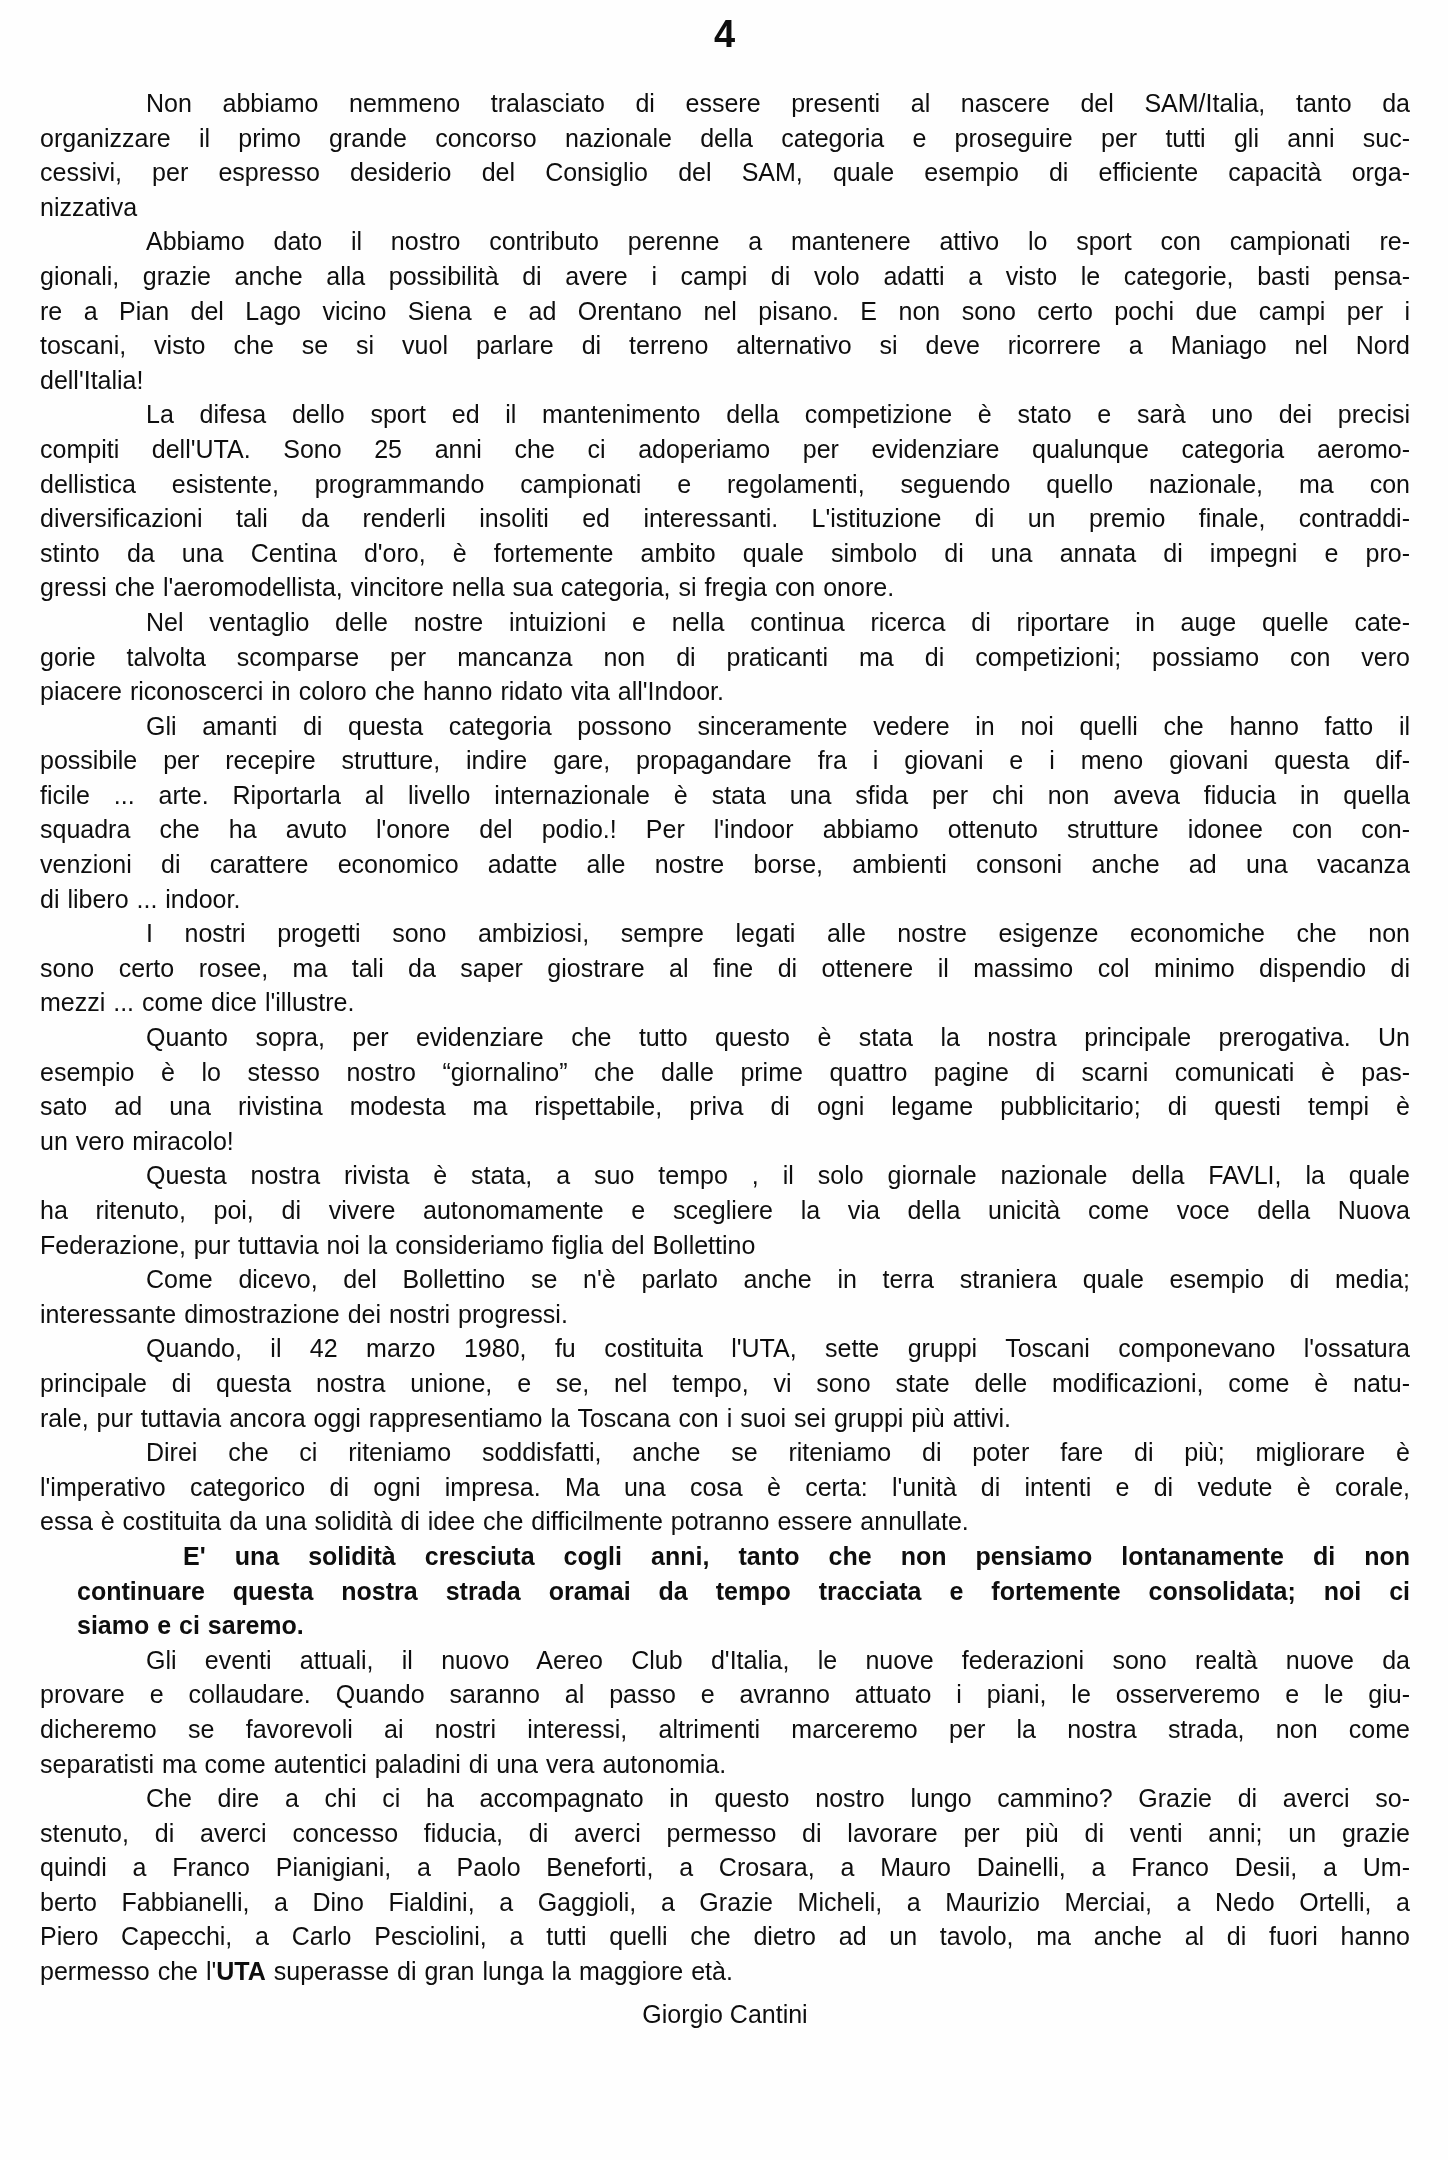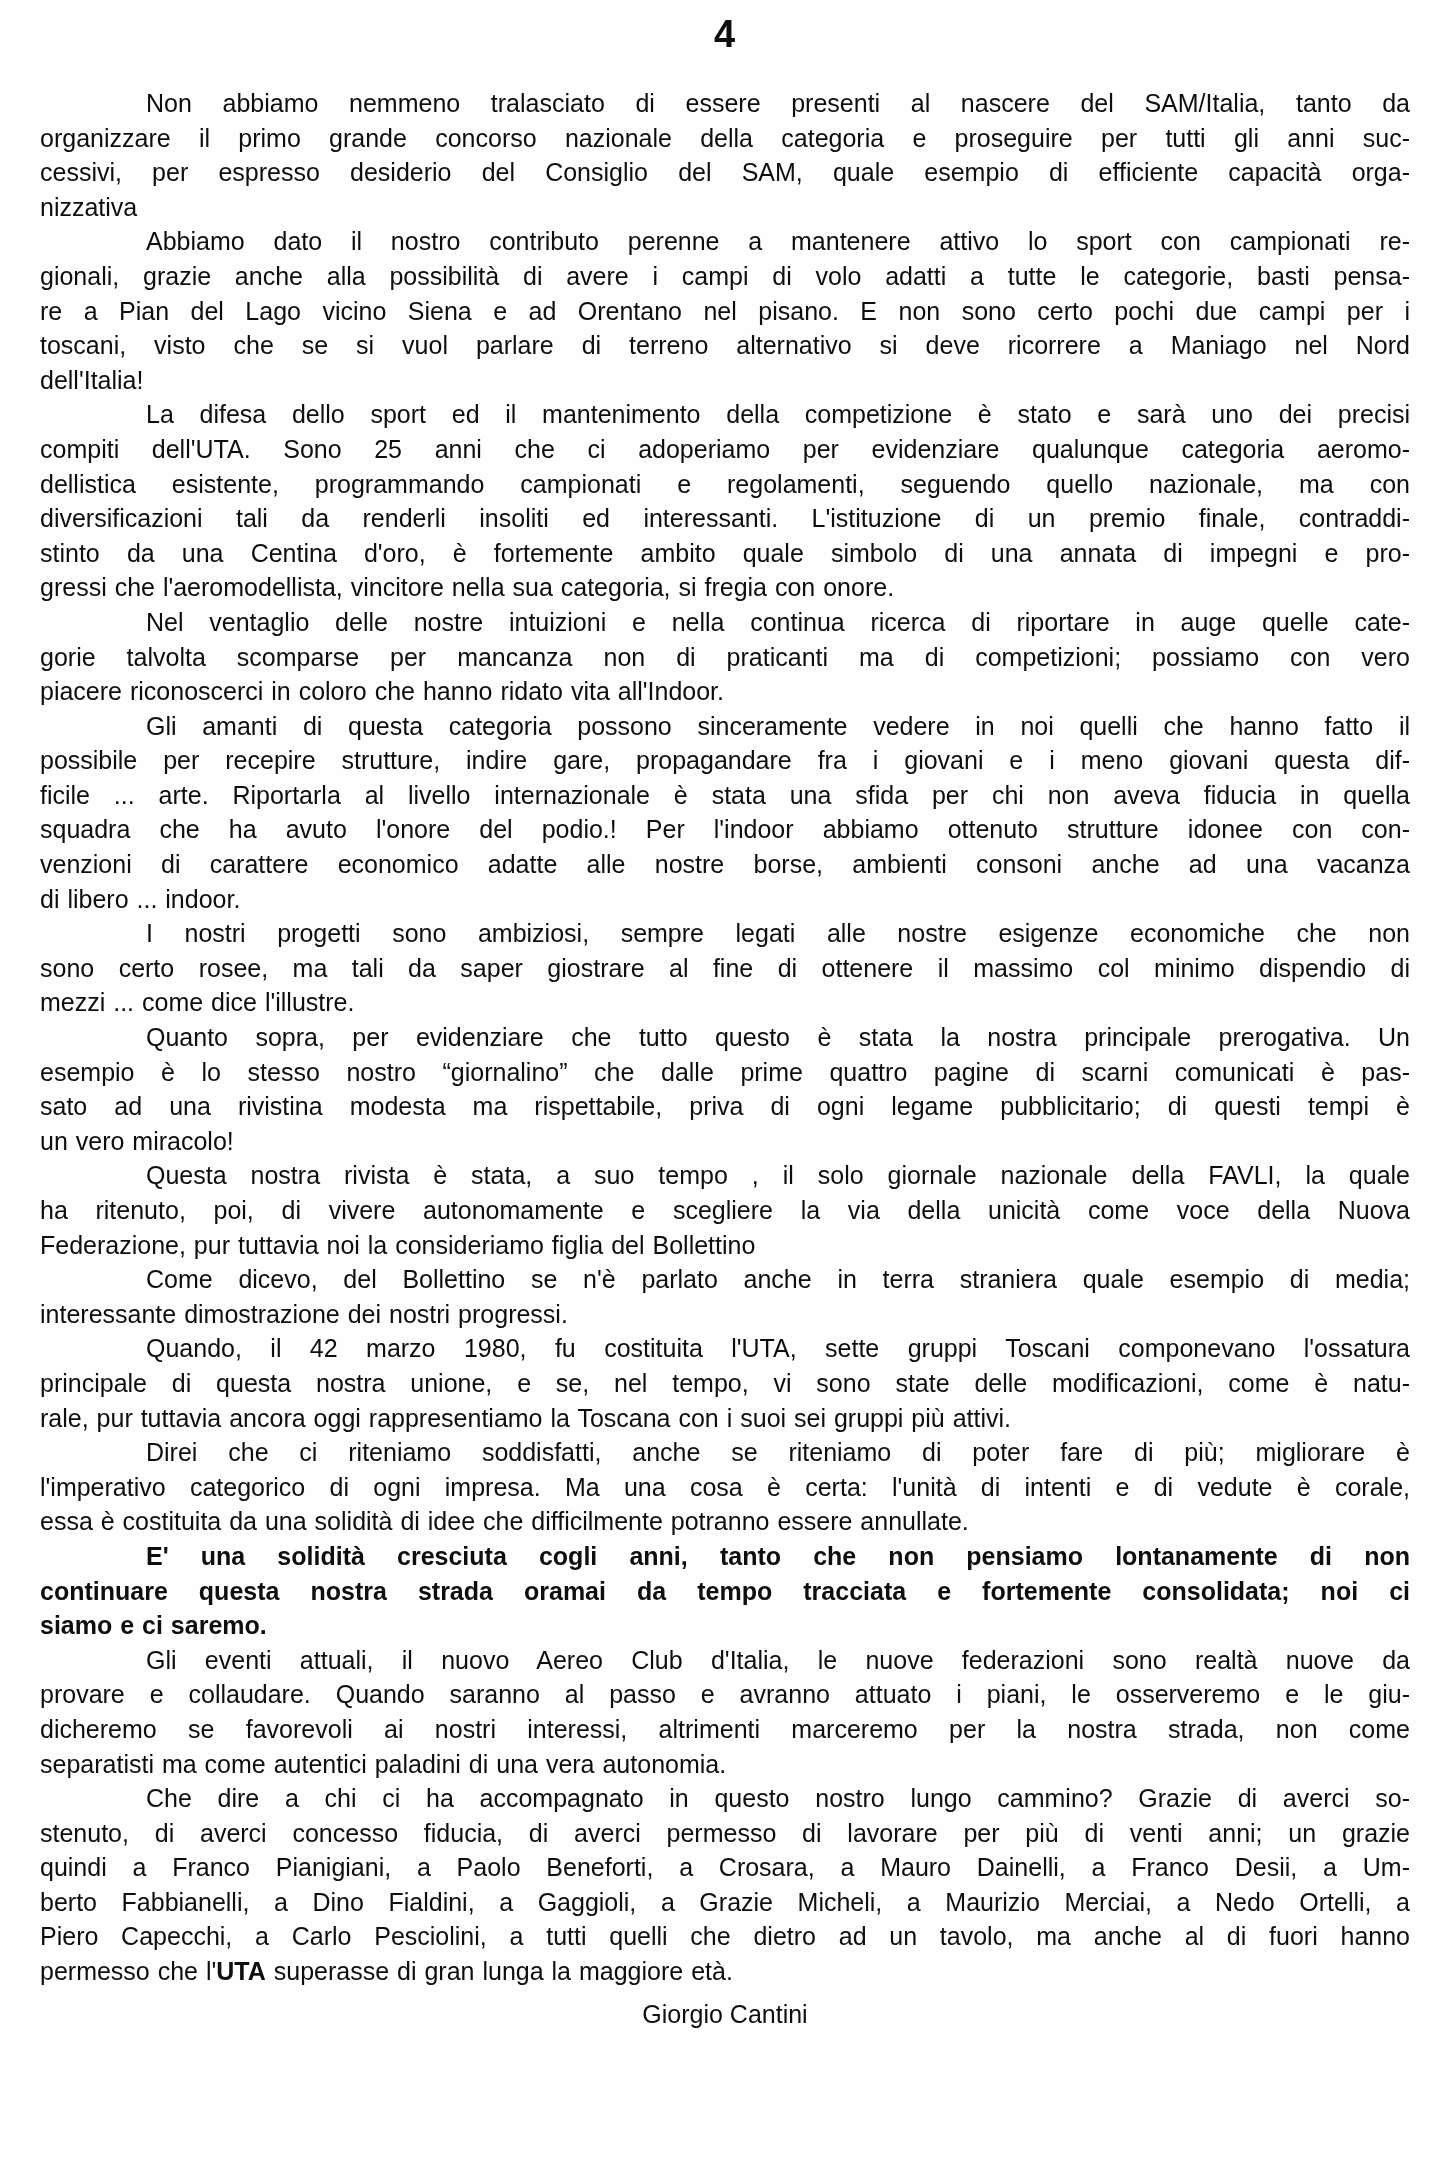--- a/index.html
+++ b/index.html
@@ -46,20 +46,21 @@
   }
   .doc-line.first {
     text-indent: 106px;
   }
   .doc-line.last {
     text-align-last: left;
     -moz-text-align-last: left;
   }
   .para.bold .doc-line {
     font-weight: bold;
+    margin-left: 37px;
   }
   .bold-seg {
     font-weight: bold;
   }
   .signature {
     font-size: 25px;
     line-height: 34.6px;
     text-align: center;
     margin-top: 8px;
   }
@@ -72,21 +73,21 @@
 
   <div class="doc-body">
       <div class="para">
         <div class="doc-line first">Non abbiamo nemmeno tralasciato di essere presenti al nascere del SAM/Italia, tanto da</div>
         <div class="doc-line">organizzare il primo grande concorso nazionale della categoria e proseguire per tutti gli anni suc-</div>
         <div class="doc-line">cessivi, per espresso desiderio del Consiglio del SAM, quale esempio di efficiente capacità orga-</div>
         <div class="doc-line last">nizzativa</div>
       </div>
       <div class="para">
         <div class="doc-line first">Abbiamo dato il nostro contributo perenne a mantenere attivo lo sport con campionati re-</div>
-        <div class="doc-line">gionali, grazie anche alla possibilità di avere i campi di volo adatti a tutte le categorie, basti pensa-</div>
+        <div class="doc-line">gionali, grazie anche alla possibilità di avere i campi di volo adatti a visto le categorie, basti pensa-</div>
         <div class="doc-line">re a Pian del Lago vicino Siena e ad Orentano nel pisano. E non sono certo pochi due campi per i</div>
         <div class="doc-line">toscani, visto che se si vuol parlare di terreno alternativo si deve ricorrere a Maniago nel Nord</div>
         <div class="doc-line last">dell'Italia!</div>
       </div>
       <div class="para">
         <div class="doc-line first">La difesa dello sport ed il mantenimento della competizione è stato e sarà uno dei precisi</div>
         <div class="doc-line">compiti dell'UTA. Sono 25 anni che ci adoperiamo per evidenziare qualunque categoria aeromo-</div>
         <div class="doc-line">dellistica esistente, programmando campionati e regolamenti, seguendo quello nazionale, ma con</div>
         <div class="doc-line">diversificazioni tali da renderli insoliti ed interessanti. L'istituzione di un premio finale, contraddi-</div>
         <div class="doc-line">stinto da una Centina d'oro, è fortemente ambito quale simbolo di una annata di impegni e pro-</div>

